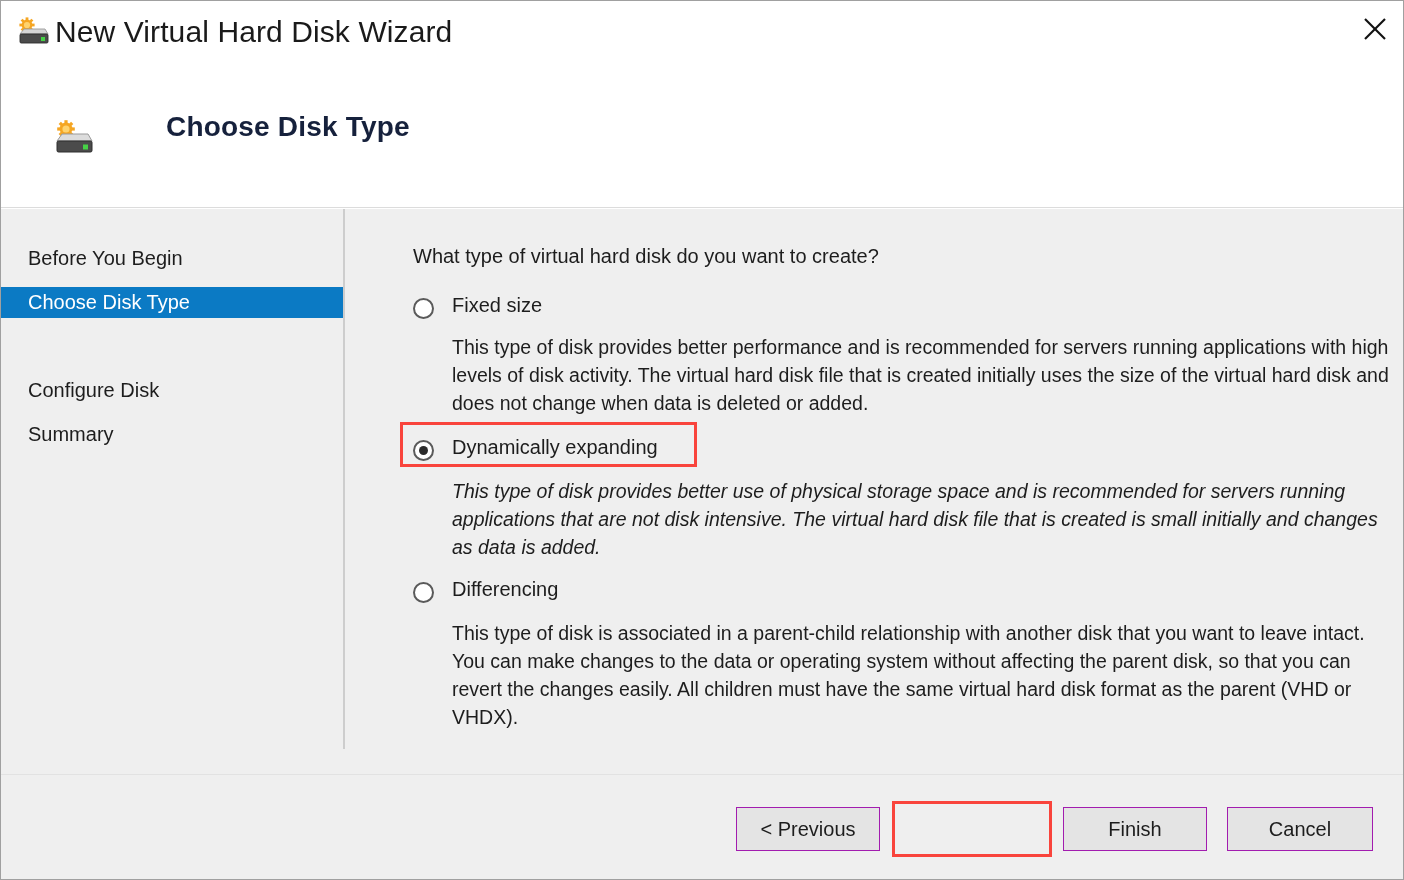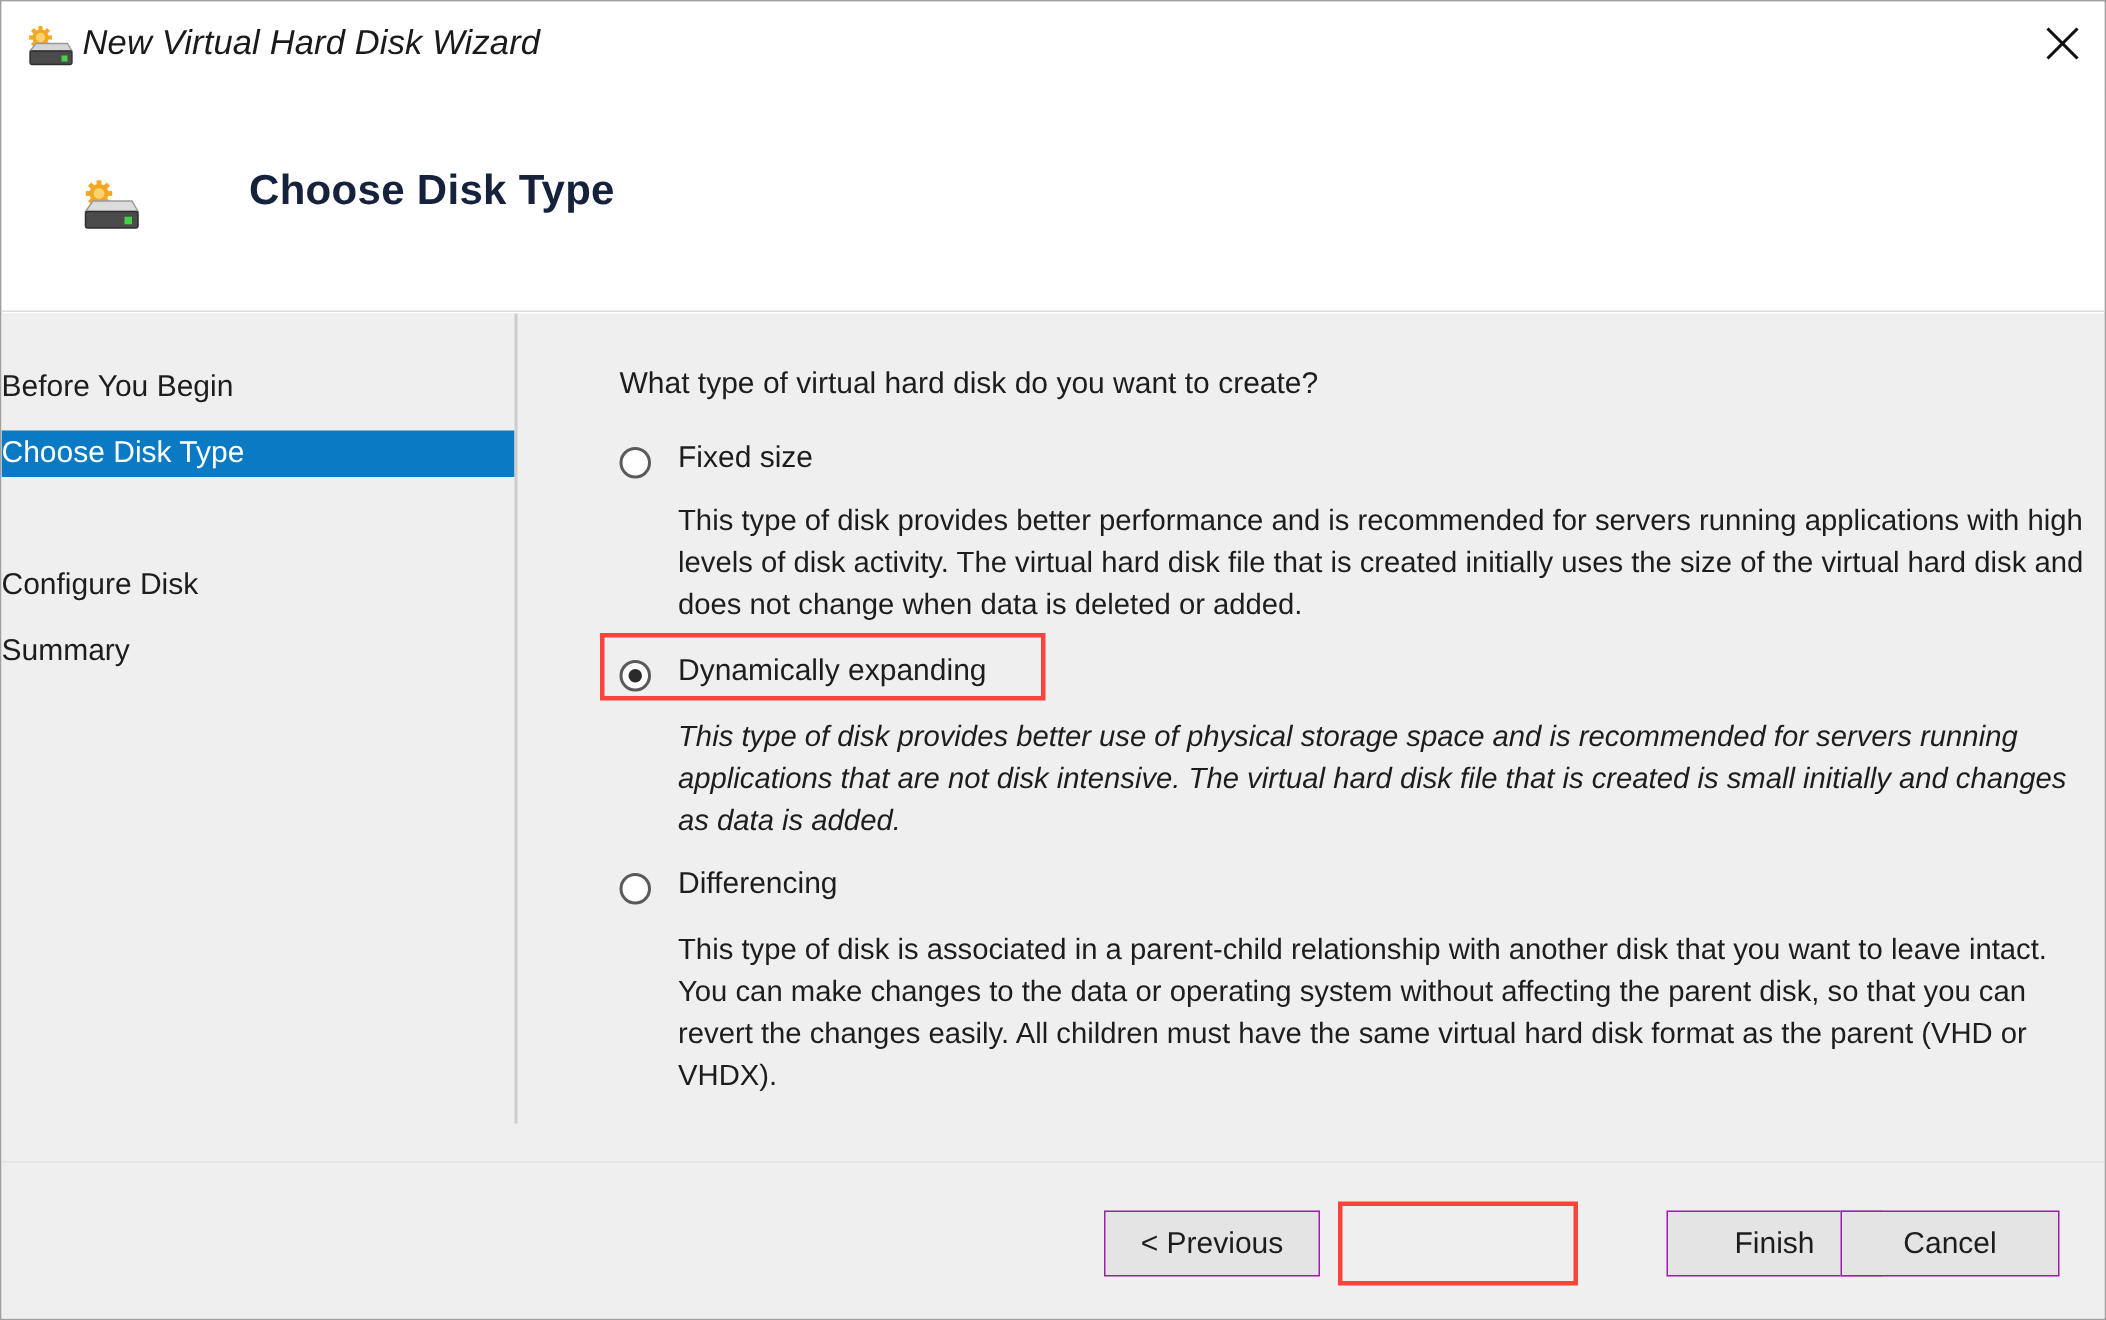--- a/index.html
+++ b/index.html
@@ -32,25 +32,24 @@
     box-sizing: border-box;
   }
   #title-icon {
     position: absolute;
     left: 14px; top: 15px;
     width: 34px; height: 32px;
   }
   #title-text {
     position: absolute;
     left: 54px; top: 14px;
-    font-size: 23px;
+    font-size: 30px;
     color: #1a1a1a;
     letter-spacing: .1px;
     white-space: nowrap;
-    font-style: italic;
   }
   #close-button {
     position: absolute;
     right: 0px; top: 0px;
     width: 56px; height: 56px;
     display: flex;
     align-items: center;
     justify-content: center;
     cursor: pointer;
   }
@@ -98,20 +97,21 @@
     height: 100%;
     background: #efefef;
   }
   .nav-item {
     position: absolute;
     left: 0;
     width: 342px;
     height: 31px;
     display: flex;
     align-items: center;
+    padding-left: 27px;
     box-sizing: border-box;
     font-size: 20px;
     color: #1d1d1d;
     white-space: nowrap;
     cursor: default;
   }
   .nav-item.active {
     background: #0b7ac4;
     color: #ffffff;
   }
@@ -212,21 +212,21 @@
     display: flex;
     align-items: center;
     justify-content: center;
     font-size: 20px;
     color: #1d1d1d;
     cursor: pointer;
     white-space: nowrap;
   }
   #btn-previous { left: 735px; width: 144px; }
   #btn-next     { left: 897px; width: 148px; border: 3px solid #0b7ac4; }
-  #btn-finish   { left: 1062px; width: 144px; margin-left: 48px; }
+  #btn-finish   { left: 1062px; width: 144px; }
   #btn-cancel   { left: 1226px; width: 146px; }
 
   #next-highlight {
     position: absolute;
     left: 891px; top: 26px;
     width: 160px; height: 56px;
     border: 3px solid #f9443c;
     box-sizing: border-box;
     pointer-events: none;
   }

